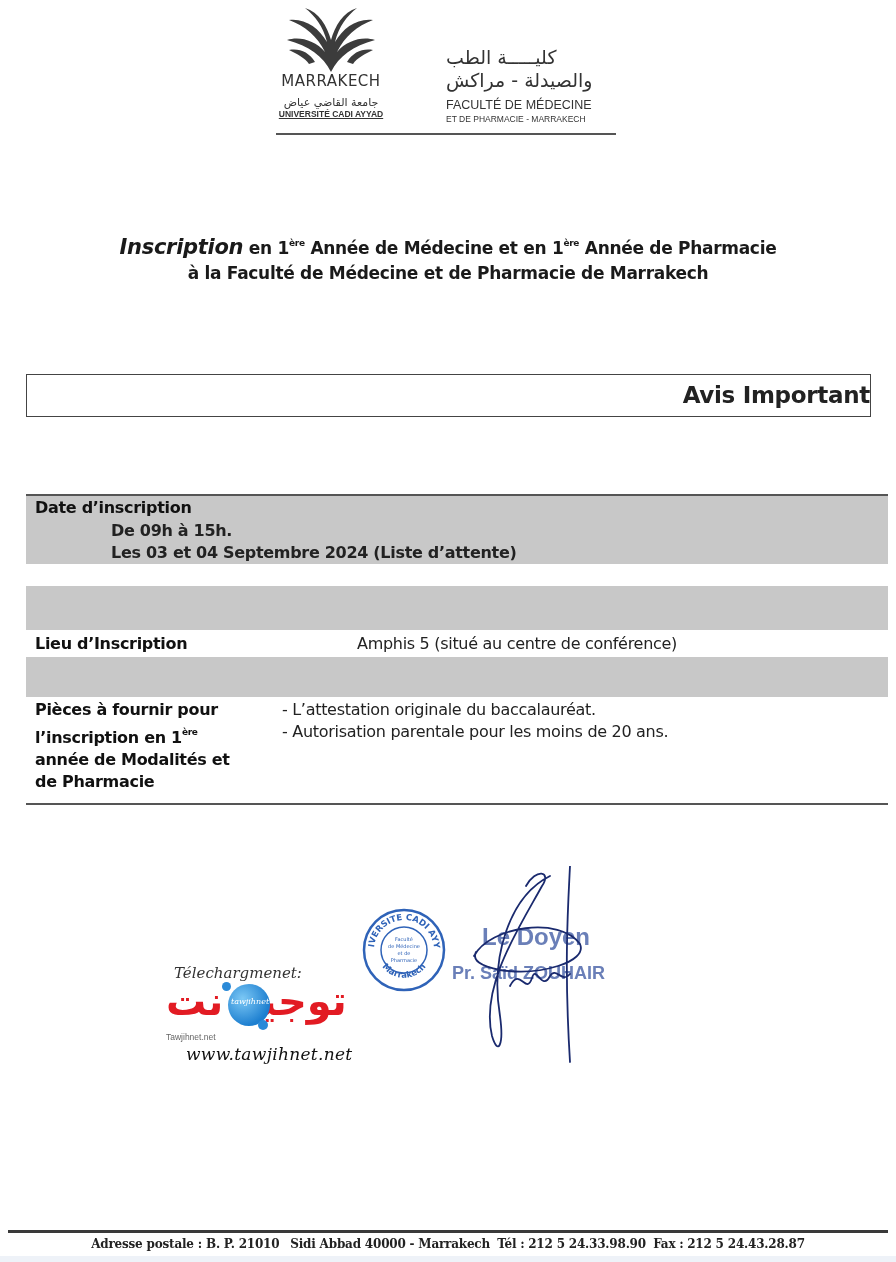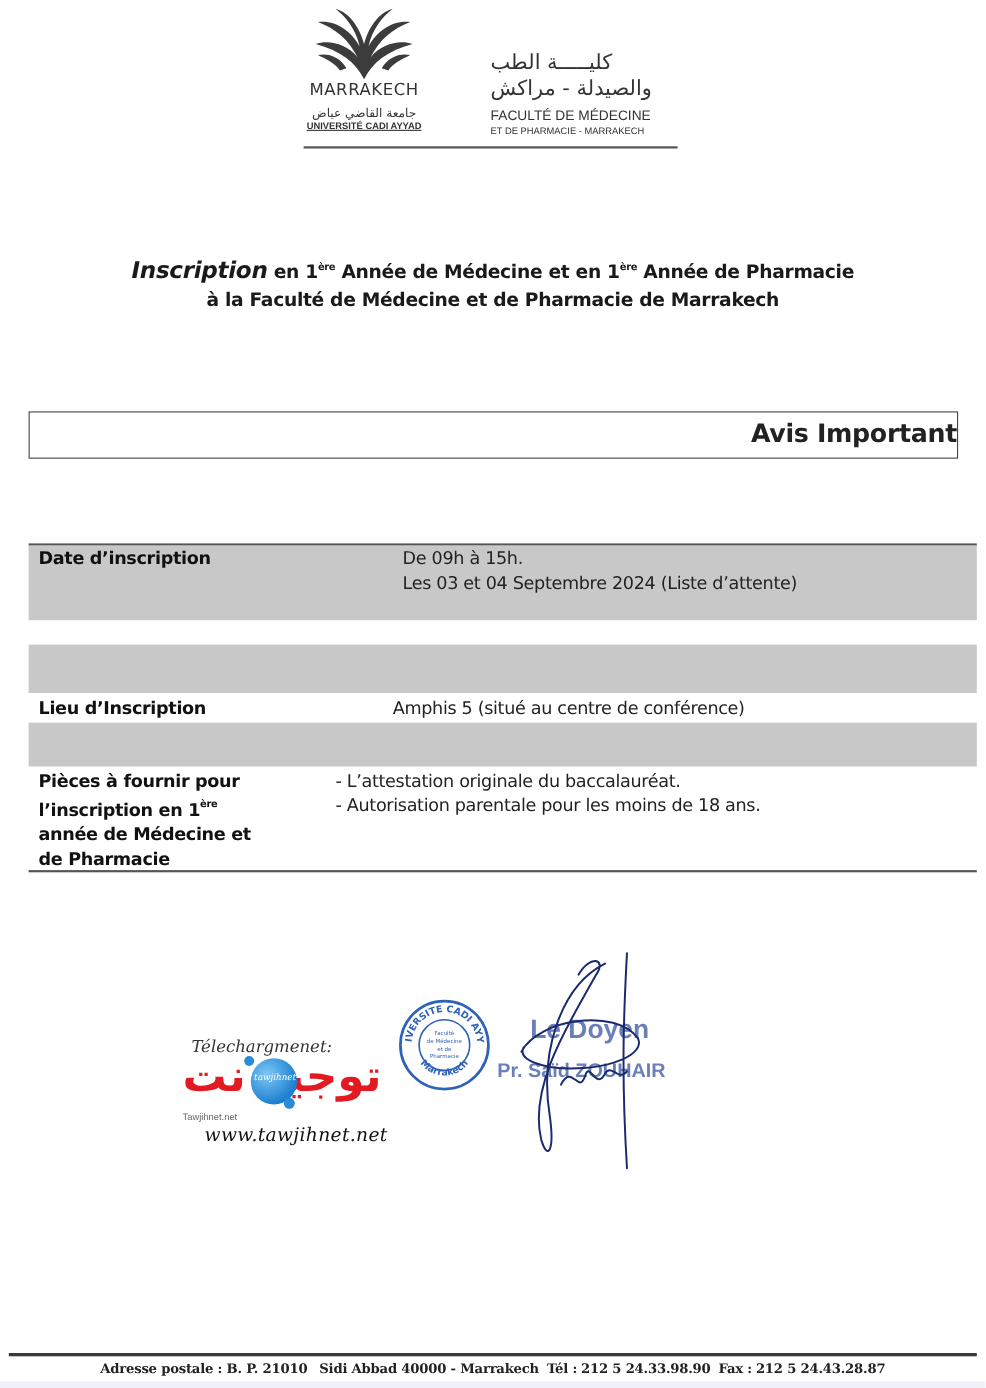--- a/index.html
+++ b/index.html
@@ -33,43 +33,43 @@
   
   .tbl { position: absolute; left: 26px; top: 494px; width: 862px; }
   .tbl .top-rule { height: 2px; background: #555; }
   .tbl .head { height: 26px; text-align: center; font-weight: bold; font-size: 16px; line-height: 26px; letter-spacing: -0.4px; color: #1a1a1a; border-bottom: 1.5px solid #777; }
   .row { display: flex; position: relative; }
   .row.gray { background: #c8c8c8; }
   .row.blank { background: #ffffff; }
   .row .k { width: 255px; padding-left: 9px; font-weight: bold; font-size: 16px; letter-spacing: -0.3px; color: #111; }
   .row .v { flex: 1; font-size: 16px; letter-spacing: -0.3px; color: #222; }
   .row .v div { line-height: 22px; }
-  .r-date { height: 68px; }
+  .r-date { height: 68px; flex-direction: column; }
   .r-date .k { line-height: 22px; padding-top: 1px; }
-  .r-date .v { padding-left: 85px; padding-top: 1px; }
+  .r-date .v { padding-left: 85px; padding-top: 1px; font-weight: bold; }
   .r-gap1 { height: 22px; }
   .r-gray1 { height: 44px; }
   .r-lieu { height: 27px; }
   .r-lieu .k { line-height: 27px; }
   .r-lieu .v { padding-left: 76px; line-height: 27px; }
   .r-gray2 { height: 40px; }
-  .r-pieces { height: 96px; border-bottom: 2px solid #555; gap: 23px; }
+  .r-pieces { height: 108px; border-bottom: 2px solid #555; }
   .r-pieces .k { line-height: 22px; padding-top: 2px; width: 250px; }
   .r-pieces .k sup { font-size: 9px; vertical-align: 8px; }
   .r-pieces .v { padding-left: 6px; padding-top: 2px; }
 
   
   .stamp { position: absolute; left: 362px; top: 908px; width: 84px; height: 84px; }
   .doyen { position: absolute; left: 482px; top: 925px; font-family: "Liberation Sans", sans-serif; font-weight: bold; color: #6a7fb8; }
   .doyen .t { font-size: 24px; line-height: 24px; padding-left: 0px; }
   .doyen .n { font-size: 18px; line-height: 24px; margin-left: -30px; margin-top: 12px; }
   .signature { position: absolute; left: 470px; top: 866px; width: 120px; height: 200px; }
 
   
-  .wm { position: absolute; left: 164px; top: 940px; width: 250px; height: 110px; }
+  .wm { position: absolute; left: 164px; top: 962px; width: 250px; height: 110px; }
   .wm .tele { position: absolute; left: 10px; top: 2px; font-family: "DejaVu Serif", serif; font-style: italic; font-size: 15px; color: #333; }
   .wm .ar { position: absolute; left: 2px; top: 16px; font-family: "DejaVu Sans", sans-serif; font-weight: bold; font-size: 40px; color: #e21b23; direction: rtl; letter-spacing: 2px; }
   .wm .ball { position: absolute; left: 64px; top: 22px; width: 42px; height: 42px; border-radius: 50%; background: radial-gradient(circle at 35% 35%, #7cc8f5, #1d7fd0 70%); }
   .wm .ball span { position: absolute; left: 3px; top: 13px; font-family: "DejaVu Serif", serif; font-style: italic; font-size: 8px; color: #fff; }
   .wm .ball2 { position: absolute; left: 94px; top: 58px; width: 10px; height: 10px; border-radius: 50%; background: #2a8ad8; }
   .wm .ball3 { position: absolute; left: 58px; top: 20px; width: 9px; height: 9px; border-radius: 50%; background: #2a8ad8; }
   .wm .small { position: absolute; left: 2px; top: 70px; font-family: "Liberation Sans", sans-serif; font-size: 8.5px; color: #666; }
   .wm .url { position: absolute; left: 22px; top: 82px; font-family: "DejaVu Serif", serif; font-style: italic; font-size: 17px; color: #111; letter-spacing: 0.3px; }
 
   
@@ -127,26 +127,26 @@
   <div class="row blank r-lieu">
     <div class="k">Lieu d’Inscription</div>
     <div class="v">Amphis 5 (situé au centre de conférence)</div>
   </div>
   <div class="row gray r-gray2"></div>
 
   <div class="row blank r-pieces">
     <div class="k">
       <div>Pièces à fournir pour</div>
       <div><span>l’inscription en 1</span><sup>ère</sup></div>
-      <div>année de Médecine et</div>
+      <div>année de Modalités et</div>
       <div>de Pharmacie</div>
     </div>
     <div class="v">
       <div>- L’attestation originale du baccalauréat.</div>
-      <div>- Autorisation parentale pour les moins de 18 ans.</div>
+      <div>- Autorisation parentale pour les moins de 20 ans.</div>
     </div>
   </div>
 </div>
 
 <div class="stamp">
   <svg width="84" height="84" viewBox="0 0 84 84">
     <defs>
       <path id="ringTop" d="M12 42 A30 30 0 0 1 72 42"></path>
       <path id="ringBot" d="M16 50 A27 27 0 0 0 68 50"></path>
     </defs>

